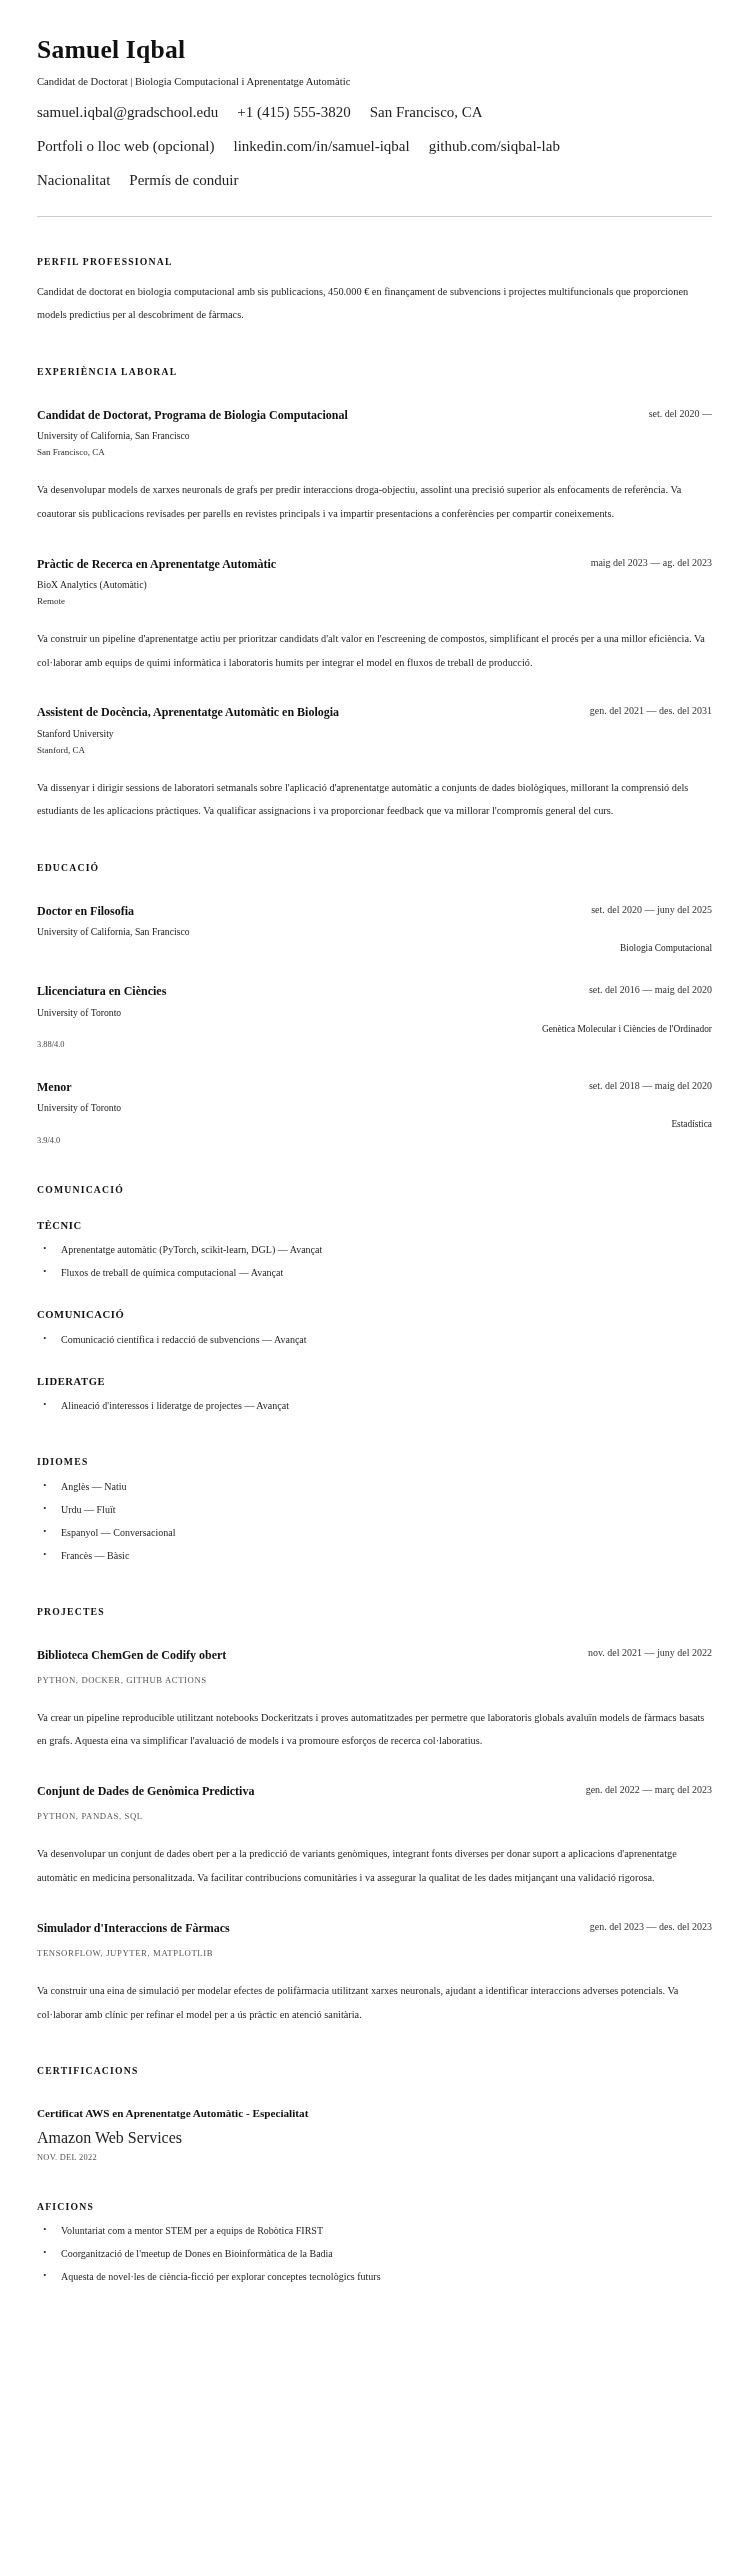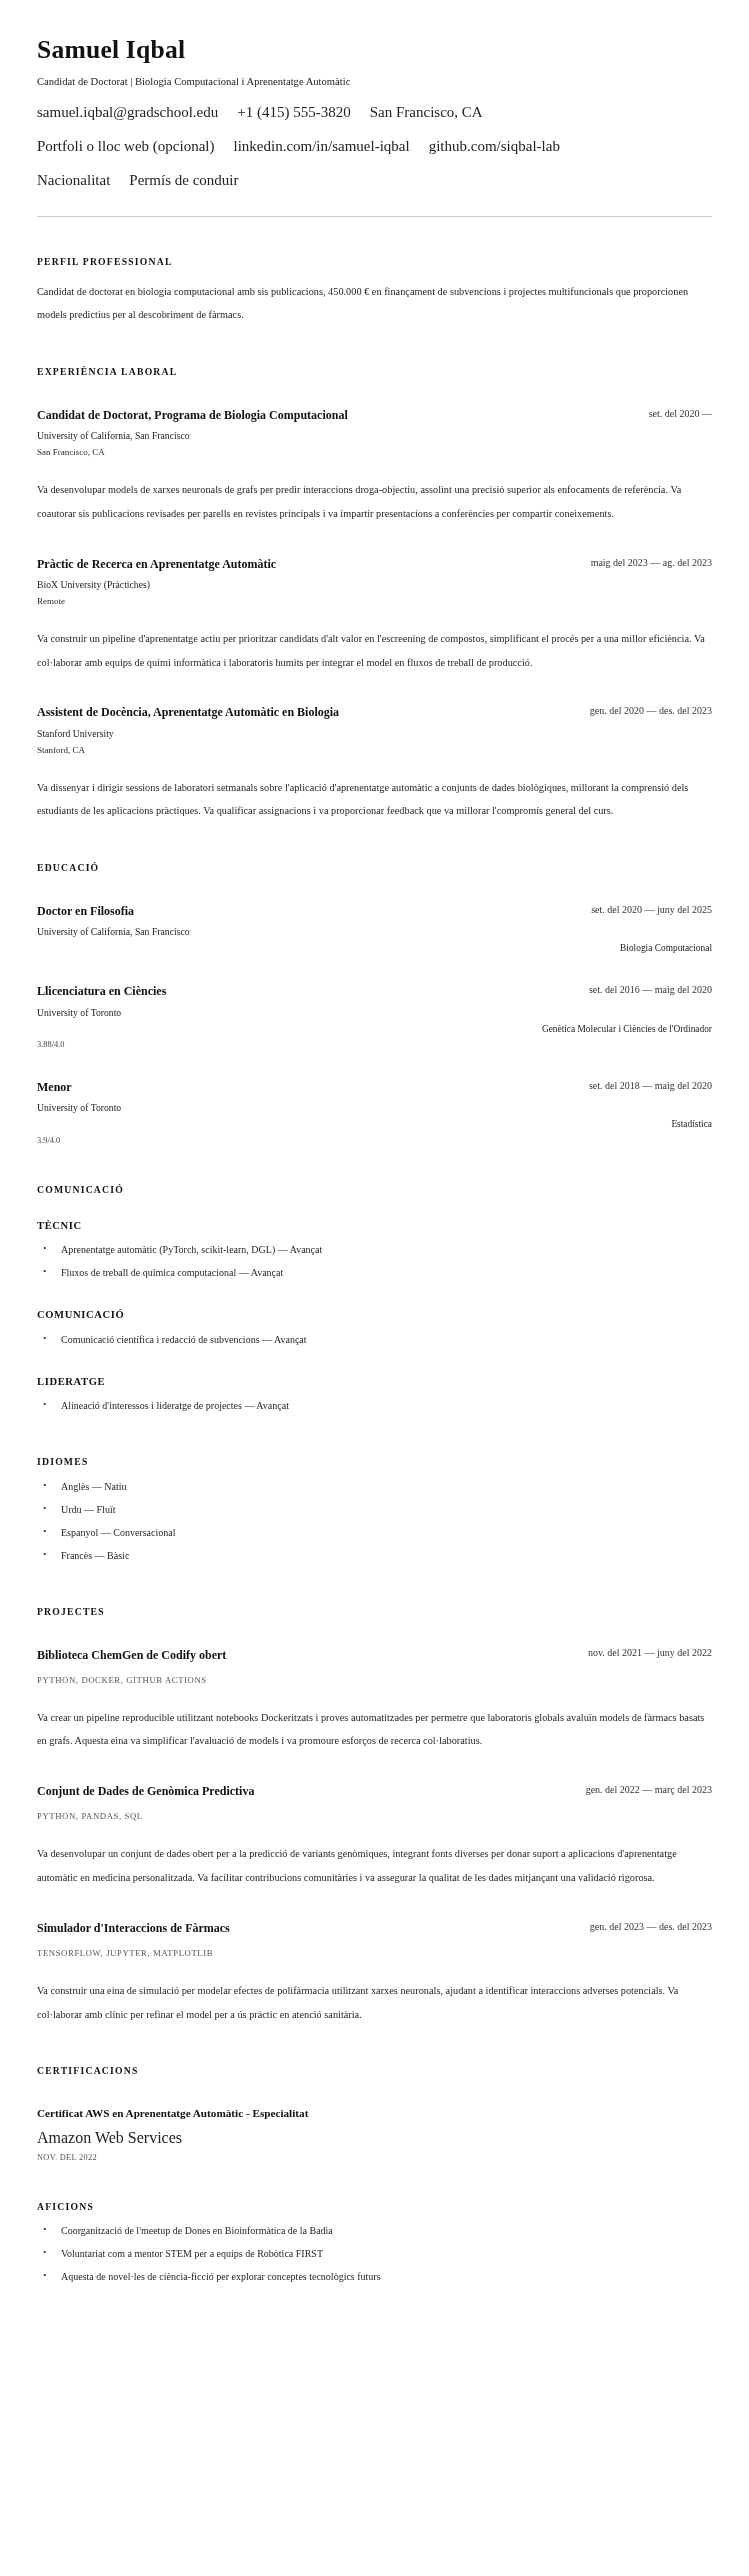--- a/index.html
+++ b/index.html
@@ -160,29 +160,29 @@
       <div class="entry-company">University of California, San Francisco</div>
       <div class="entry-location">San Francisco, CA</div>
       <p class="entry-desc">Va desenvolupar models de xarxes neuronals de grafs per predir interaccions droga-objectiu, assolint una precisió superior als enfocaments de referència. Va coautorar sis publicacions revisades per parells en revistes principals i va impartir presentacions a conferències per compartir coneixements.</p>
     </div>
 
     <div class="entry">
       <div class="entry-header">
         <div class="entry-title">Pràctic de Recerca en Aprenentatge Automàtic</div>
         <div class="entry-date">maig del 2023 — ag. del 2023</div>
       </div>
-      <div class="entry-company">BioX University (Pràctiches)</div>
+      <div class="entry-company">BioX Analytics (Automàtic)</div>
       <div class="entry-location">Remote</div>
       <p class="entry-desc">Va construir un pipeline d'aprenentatge actiu per prioritzar candidats d'alt valor en l'escreening de compostos, simplificant el procés per a una millor eficiència. Va col·laborar amb equips de quimi informàtica i laboratoris humits per integrar el model en fluxos de treball de producció.</p>
     </div>
 
     <div class="entry">
       <div class="entry-header">
         <div class="entry-title">Assistent de Docència, Aprenentatge Automàtic en Biologia</div>
-        <div class="entry-date">gen. del 2020 — des. del 2023</div>
+        <div class="entry-date">gen. del 2021 — des. del 2031</div>
       </div>
       <div class="entry-company">Stanford University</div>
       <div class="entry-location">Stanford, CA</div>
       <p class="entry-desc">Va dissenyar i dirigir sessions de laboratori setmanals sobre l'aplicació d'aprenentatge automàtic a conjunts de dades biològiques, millorant la comprensió dels estudiants de les aplicacions pràctiques. Va qualificar assignacions i va proporcionar feedback que va millorar l'compromís general del curs.</p>
     </div>
   </section>
 
   <section class="section">
     <div class="section-heading">EDUCACIÓ</div>
 
@@ -282,20 +282,20 @@
     <div class="entry">
       <div class="entry-title" style="font-size:11.2px;">Certificat AWS en Aprenentatge Automàtic - Especialitat</div>
       <div class="cert-issuer">Amazon Web Services</div>
       <div class="cert-date">NOV. DEL 2022</div>
     </div>
   </section>
 
   <section class="section">
     <div class="section-heading">AFICIONS</div>
     <ul class="bullets">
+      <li>Voluntariat com a mentor STEM per a equips de Robòtica FIRST</li>
       <li>Coorganització de l'meetup de Dones en Bioinformàtica de la Badia</li>
-      <li>Voluntariat com a mentor STEM per a equips de Robòtica FIRST</li>
       <li>Aquesta de novel·les de ciència-ficció per explorar conceptes tecnològics futurs</li>
     </ul>
   </section>
 
 </div>
 
 
 </body></html>

